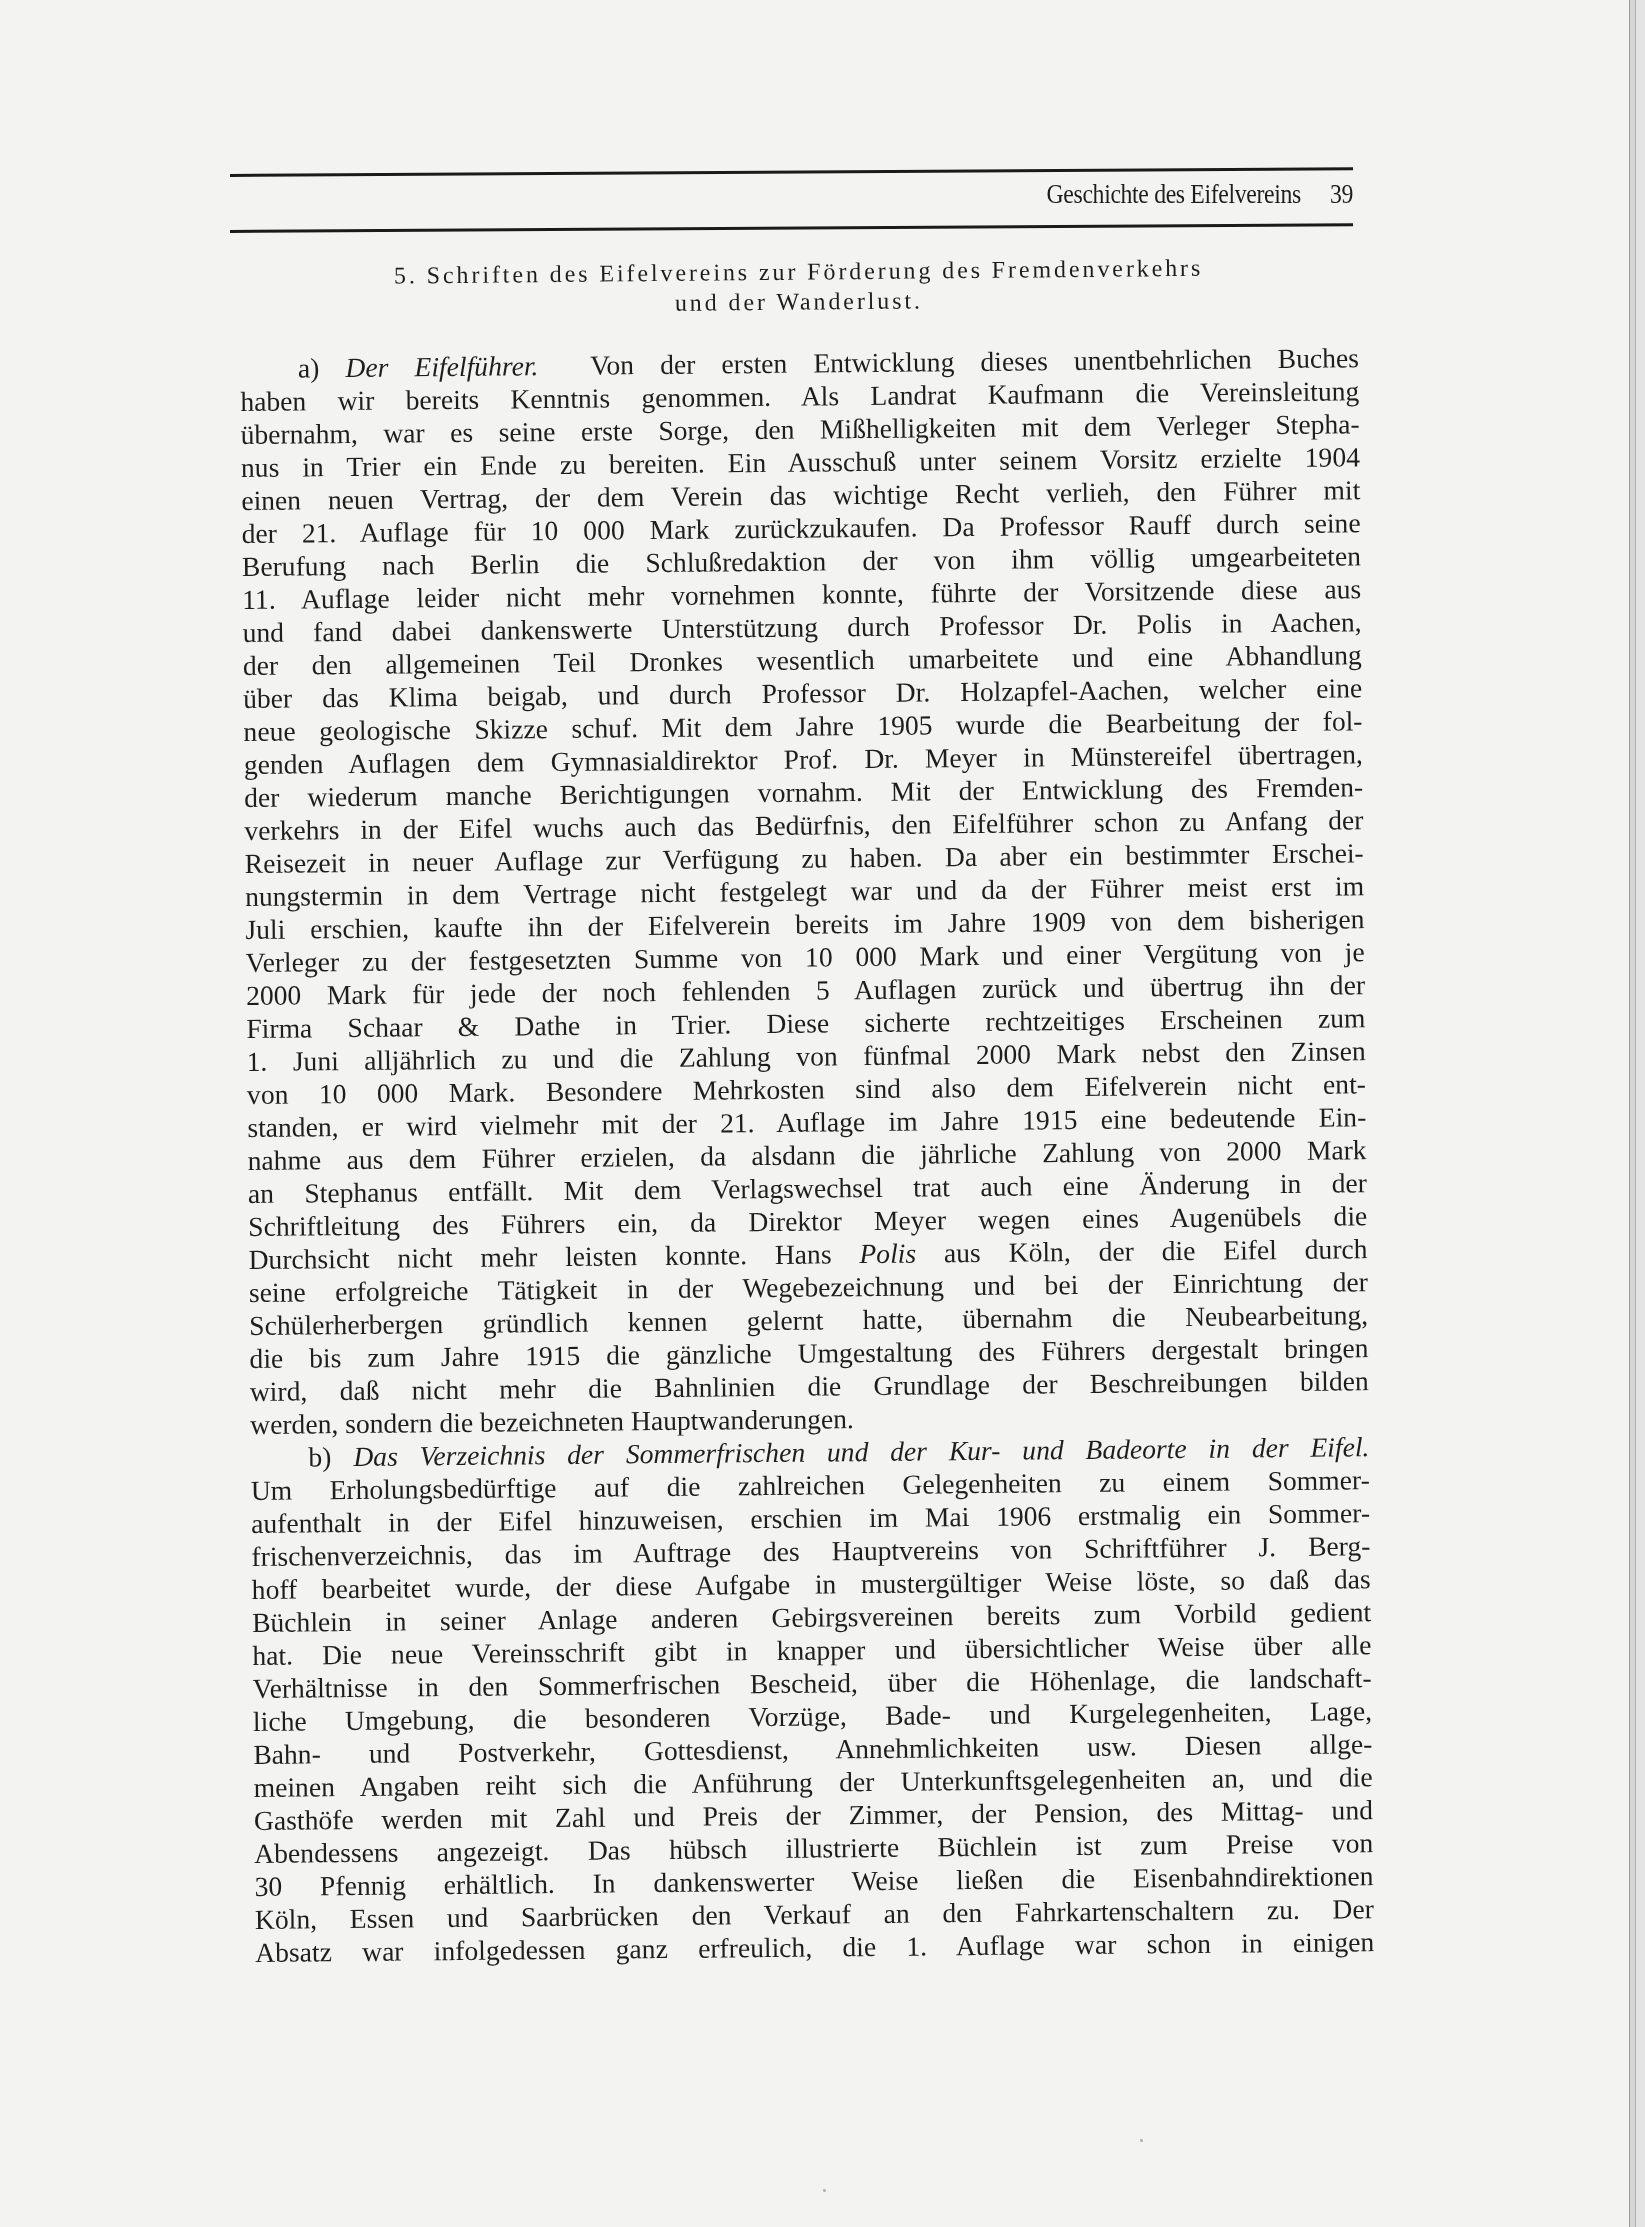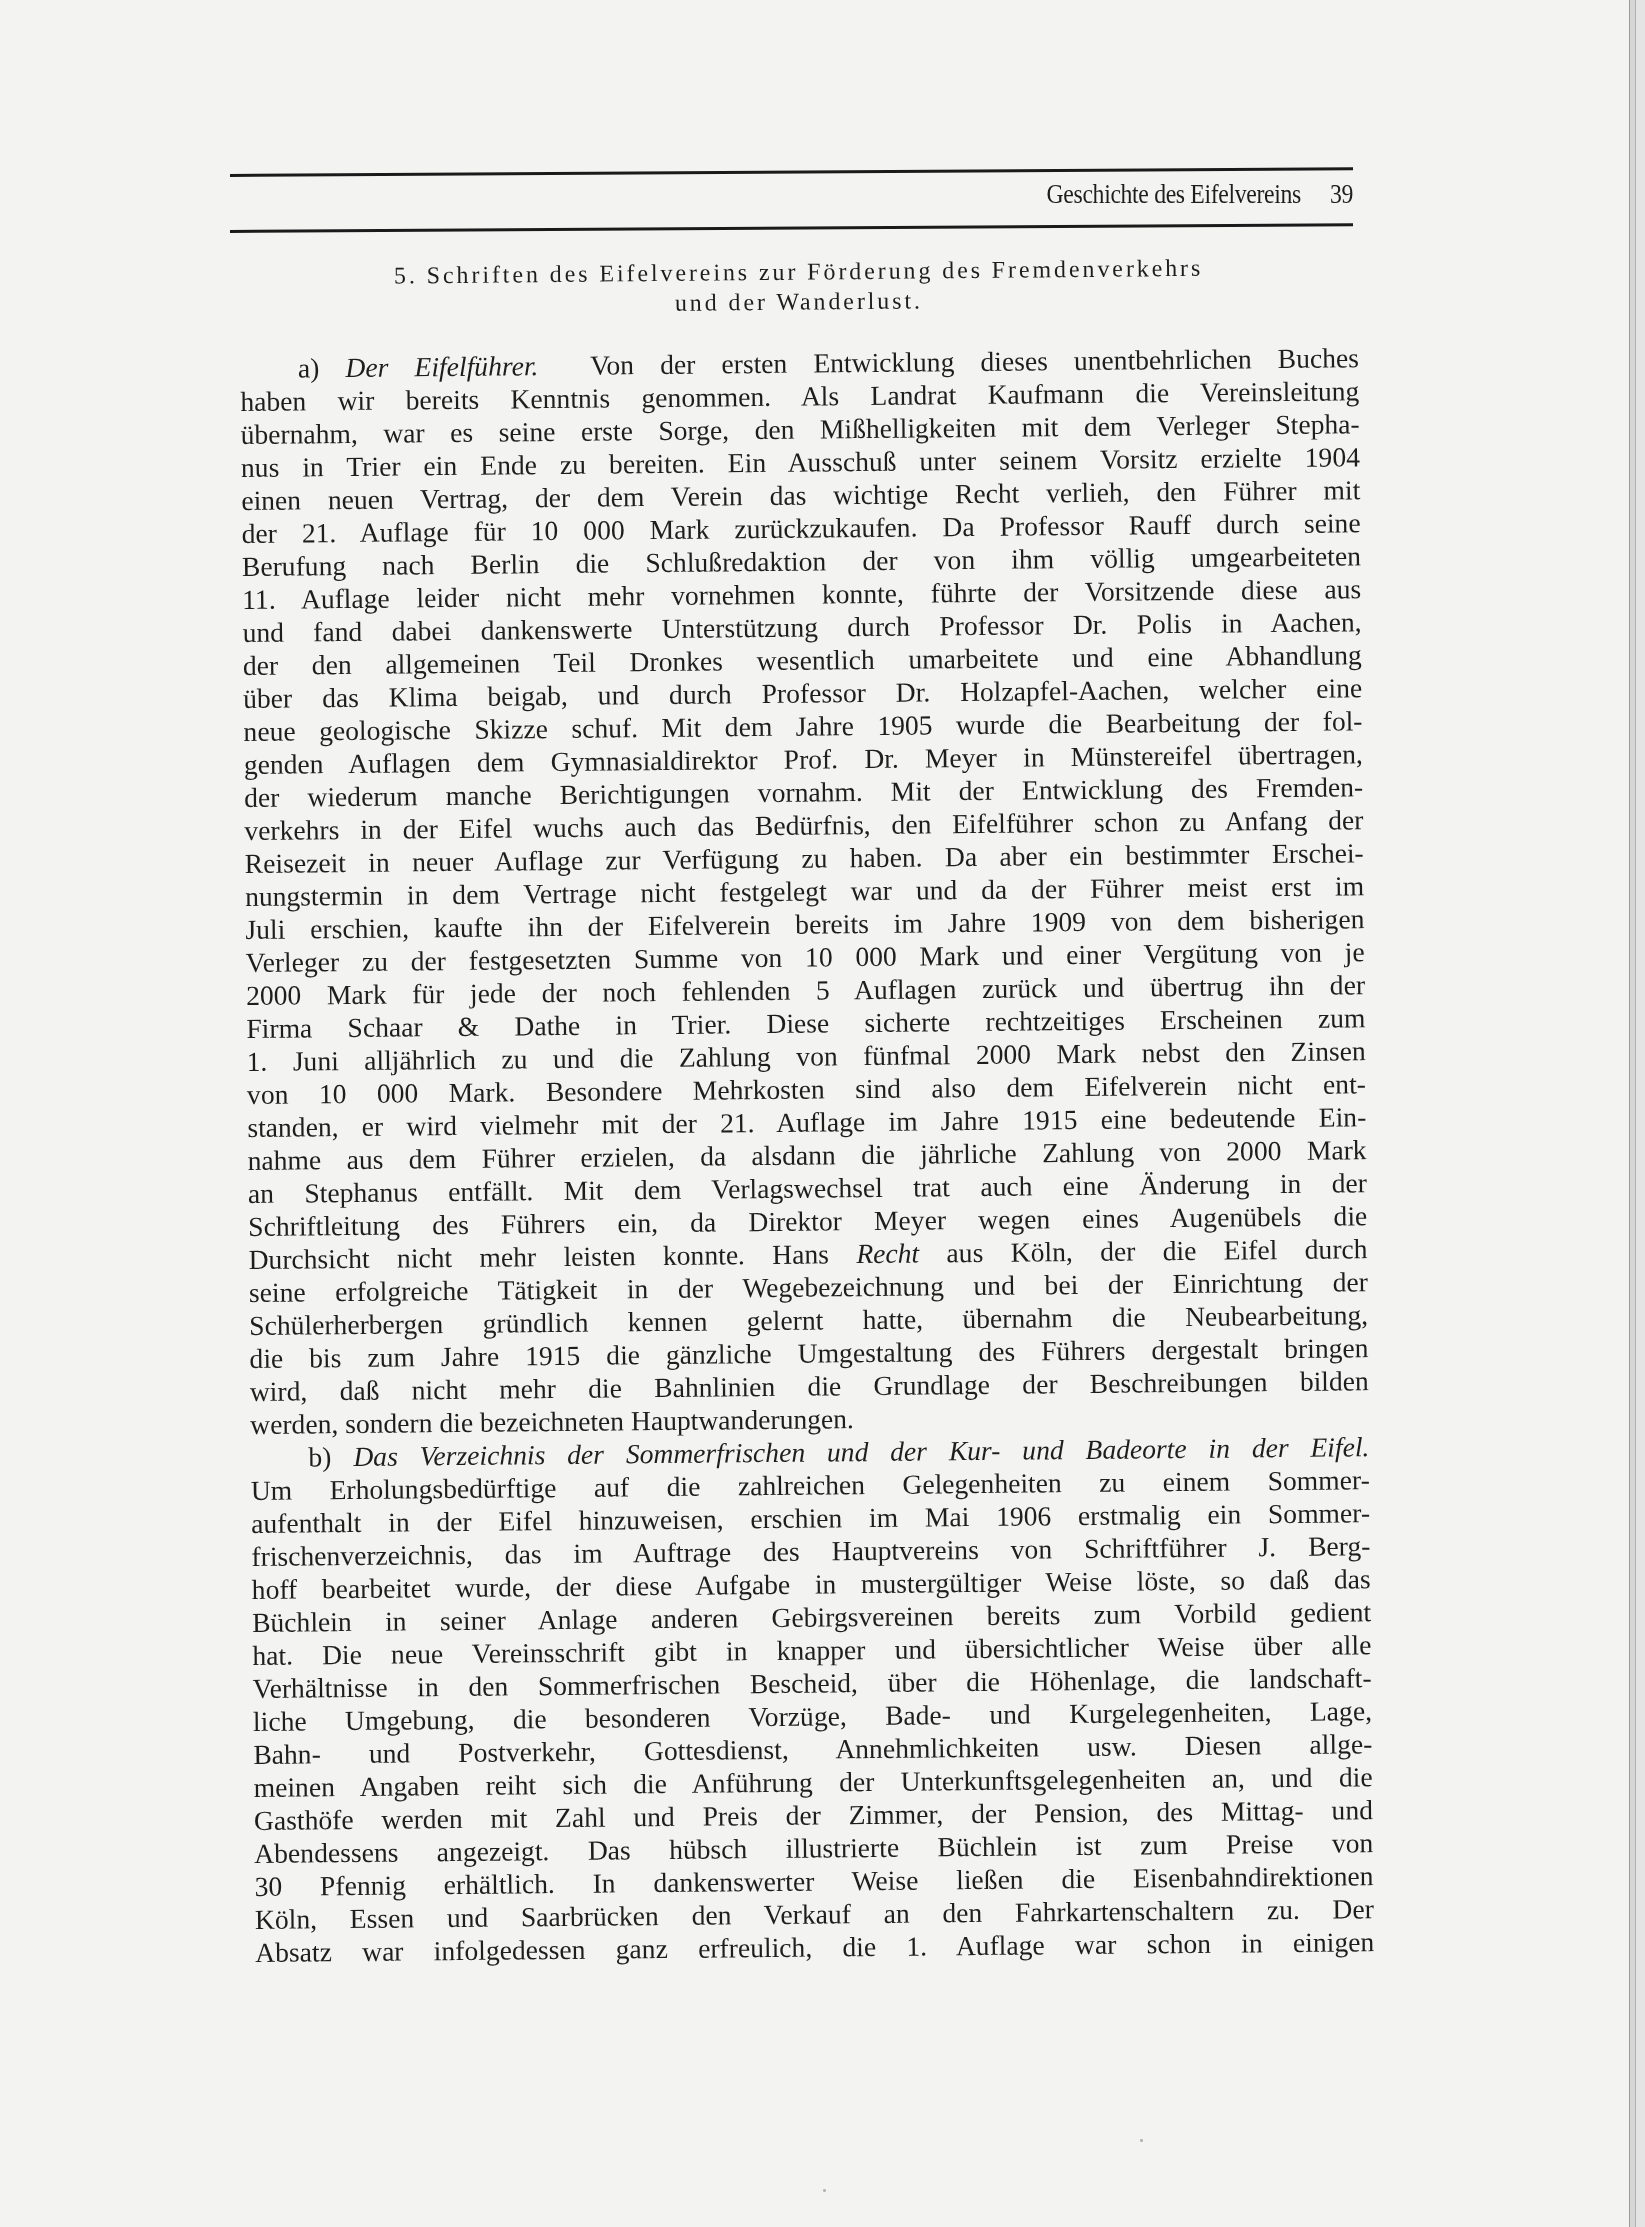--- a/index.html
+++ b/index.html
@@ -90,21 +90,21 @@
         <span class="line">Verleger zu der festgesetzten Summe von 10 000 Mark und einer Vergütung von je</span>
         <span class="line">2000 Mark für jede der noch fehlenden 5 Auflagen zurück und übertrug ihn der</span>
         <span class="line">Firma Schaar &amp; Dathe in Trier.  Diese sicherte rechtzeitiges Erscheinen zum</span>
         <span class="line">1. Juni alljährlich zu und die Zahlung von fünfmal 2000 Mark nebst den Zinsen</span>
         <span class="line">von 10 000 Mark.  Besondere Mehrkosten sind also dem Eifelverein nicht ent-</span>
         <span class="line">standen, er wird vielmehr mit der 21. Auflage im Jahre 1915 eine bedeutende Ein-</span>
         <span class="line">nahme aus dem Führer erzielen, da alsdann die jährliche Zahlung von 2000 Mark</span>
         <span class="line">an Stephanus entfällt.  Mit dem Verlagswechsel trat auch eine Änderung in der</span>
         <span class="line">Schriftleitung des Führers ein, da Direktor Meyer wegen eines Augenübels die</span>
       </div>
-    <span class="line"><span>Durchsicht nicht mehr leisten konnte.  Hans </span><em>Recht</em><span> aus Köln, der die Eifel durch</span></span>
+    <span class="line"><span>Durchsicht nicht mehr leisten konnte.  Hans </span><em>Polis</em><span> aus Köln, der die Eifel durch</span></span>
     <div id="para-a-lines-after">
         <span class="line">seine erfolgreiche Tätigkeit in der Wegebezeichnung und bei der Einrichtung der</span>
         <span class="line">Schülerherbergen gründlich kennen gelernt hatte, übernahm die Neubearbeitung,</span>
         <span class="line">die bis zum Jahre 1915 die gänzliche Umgestaltung des Führers dergestalt bringen</span>
         <span class="line">wird, daß nicht mehr die Bahnlinien die Grundlage der Beschreibungen bilden</span>
         <span class="line last">werden, sondern die bezeichneten Hauptwanderungen.</span>
       </div>
   </div>
 
   <div>

